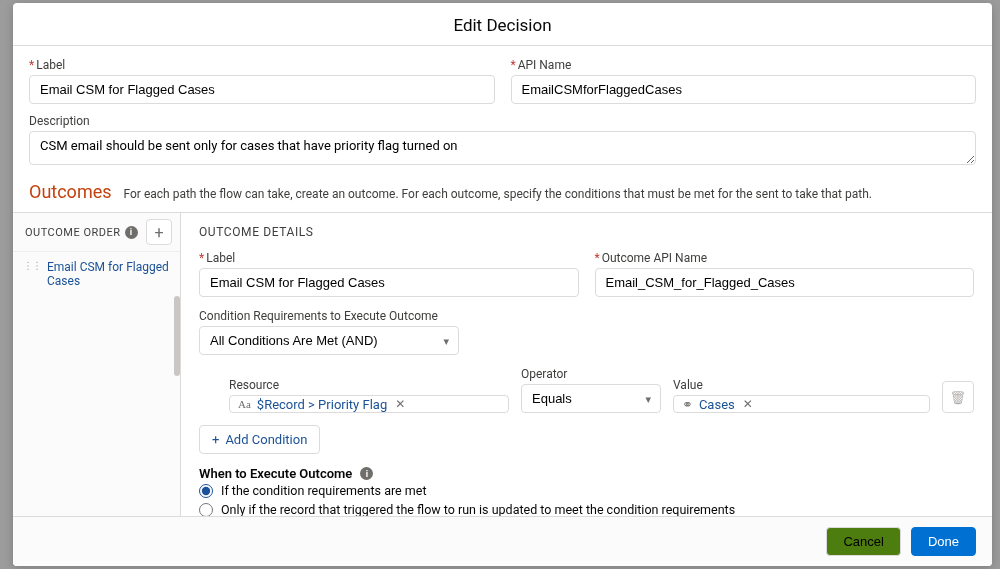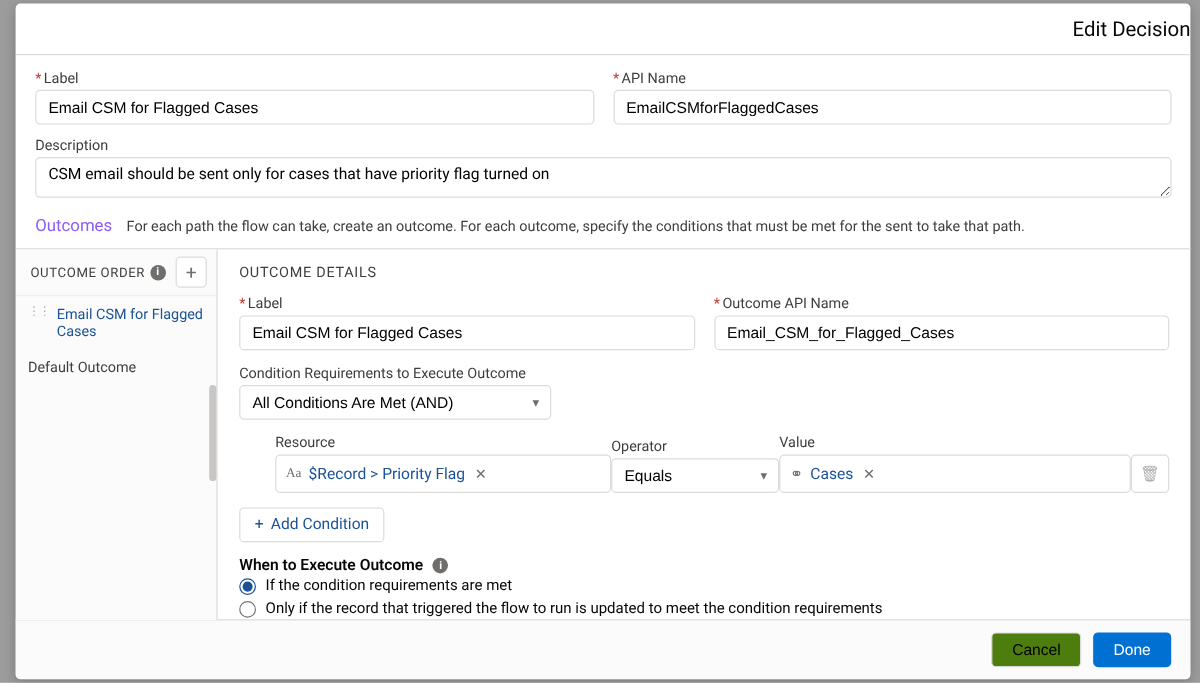--- a/index.html
+++ b/index.html
@@ -20,21 +20,21 @@
     right: 8px;
     bottom: 3px;
     background: #fff;
     border-radius: 4px;
     display: flex;
     flex-direction: column;
     box-shadow: 0 2px 10px rgba(0,0,0,0.2);
     overflow: hidden;
   }
   .modal-header {
-    text-align: right;
+    text-align: center;
     padding: 12px 0 10px 0;
     border-bottom: 1px solid #dddbda;
   }
   .modal-header h2 {
     font-size: 17px;
     font-weight: 400;
   }
   .modal-body {
     flex: 1;
     overflow: auto;
@@ -58,22 +58,22 @@
   .textarea { resize: both; height: 34px; font-family: inherit; }
   .outcomes-header {
     display: flex;
     gap: 12px;
     align-items: baseline;
     font-size: 12px;
     color: #3e3e3c;
     padding-top: 6px;
   }
   .outcomes-header .title {
-    font-size: 14px;
-    color: #8b5cf6;
+    font-size: 18px;
+    color: #c2410c;
   }
   .split {
     display: flex;
     flex: 1;
     border-top: 1px solid #dddbda;
     margin: 0 -16px;
   }
   .sidebar {
     width: 168px;
     border-right: 1px solid #dddbda;
@@ -148,36 +148,37 @@
     position: absolute;
     right: 10px;
     top: 50%;
     transform: translateY(-50%);
     color: #706e6b;
     pointer-events:none;
     font-size:11px;
   }
   .cond-row {
     display: flex;
+    gap: 12px;
     align-items: flex-end;
     padding-left: 30px;
   }
   .cond-col { display:flex; flex-direction:column; gap:3px; }
   .cond-col.res { flex: 0 0 280px; }
   .cond-col.op { flex: 0 0 140px; }
   .cond-col.val { flex: 1; }
   .pill {
     border:1px solid #dddbda;
     border-radius:4px;
     padding: 4px 8px;
     display:flex;
     align-items:center;
     gap:6px;
     background:#fff;
-    height:32px;
+    height:18px;
   }
   .pill-text { color:#1b5297; font-size:13px; }
   .pill-x { color:#706e6b; font-size:12px; cursor:pointer; margin-left:2px; }
   .aa-icon { font-size:11px; color:#706e6b; font-family:serif; }
   .chain-icon { color:#706e6b; font-size:13px; }
   .delete-btn {
     width:32px;height:32px;
     border:1px solid #dddbda;
     border-radius:4px;
     background:#fff;
@@ -272,23 +273,20 @@
             <span class="info-icon">i</span>
           </span>
           <div class="add-btn">
             <span>+</span>
           </div>
         </div>
         <div class="sidebar-item active">
           <span class="drag-handle">⋮⋮</span>
           <span>Email CSM for Flagged Cases</span>
         </div>
-        <div class="sidebar-item">
-          <span>Default Outcome</span>
-        </div>
         <div style="position:relative;flex:1;">
           <div class="scroll-shadow"></div>
         </div>
       </div>
 
       <div class="details">
         <span class="details-title">OUTCOME DETAILS</span>
 
         <div class="row">
           <div class="col">

